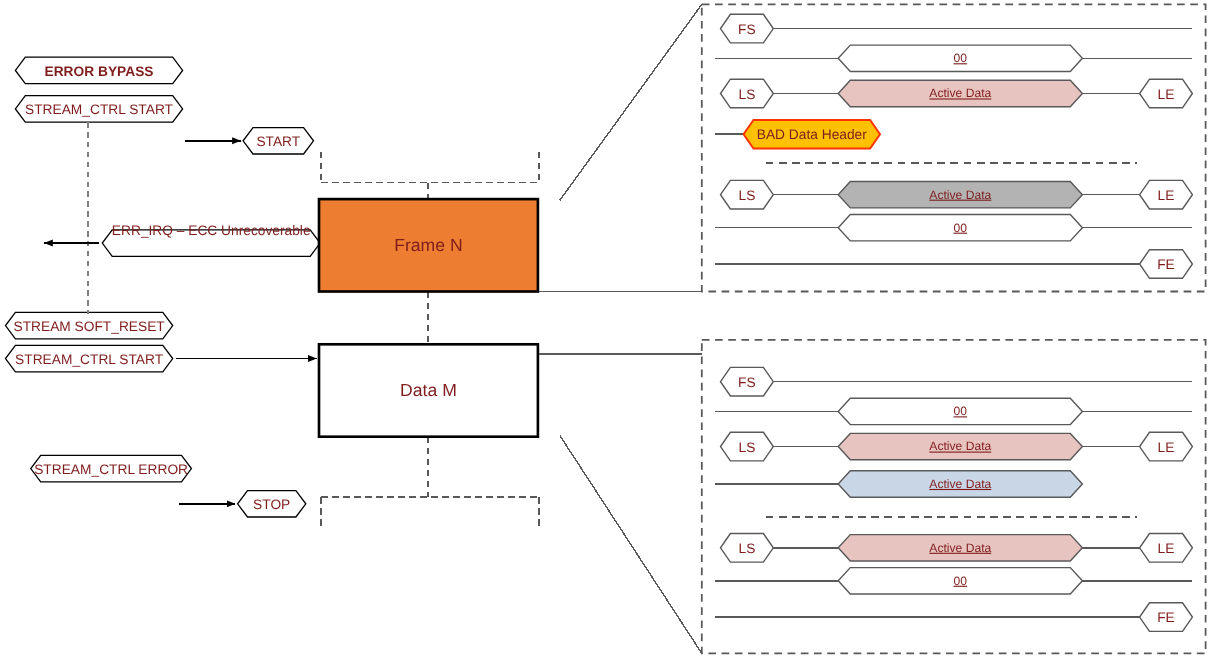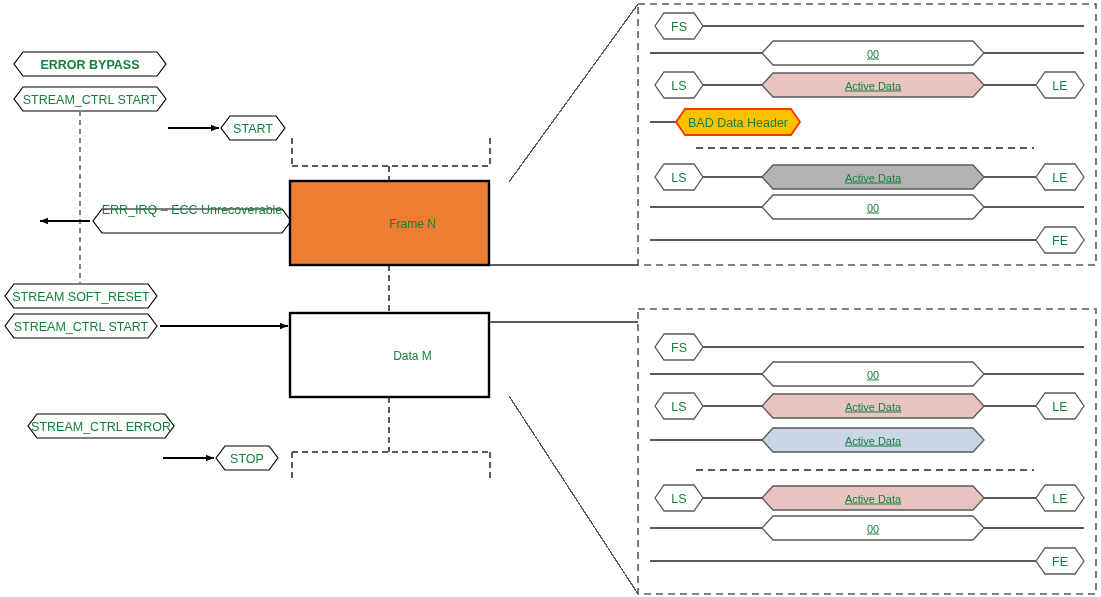--- a/index.html
+++ b/index.html
@@ -1,22 +1,22 @@
 <!DOCTYPE html>
 <html><head>
 <meta charset="utf-8">
 <style>
   html,body{margin:0;padding:0;background:#ffffff;}
   #stage{position:relative;width:1101px;height:597px;background:#ffffff;
          font-family:"Liberation Sans","DejaVu Sans",sans-serif;overflow:hidden;}
   svg.layer{position:absolute;left:0;top:0;width:1101px;height:597px;}
-  .txt{position:absolute;white-space:nowrap;color:#15803d;font-size:12px;
+  .txt{position:absolute;white-space:nowrap;color:#7f1d1d;font-size:12px;
        line-height:1;pointer-events:none;}
   .ctr{transform:translate(-50%,-50%);}
-  .frame-label{font-size:12px;margin-left:23px;}
+  .frame-label{font-size:16px;}
   .tag-label{font-size:12.5px;}
   .cell-label{font-size:11px;text-decoration:underline;}
   .flag-label{font-size:12.5px;text-align:center;}
 </style>
 </head>
 <body>
 
 <div id="stage">
 
   <svg class="layer">

